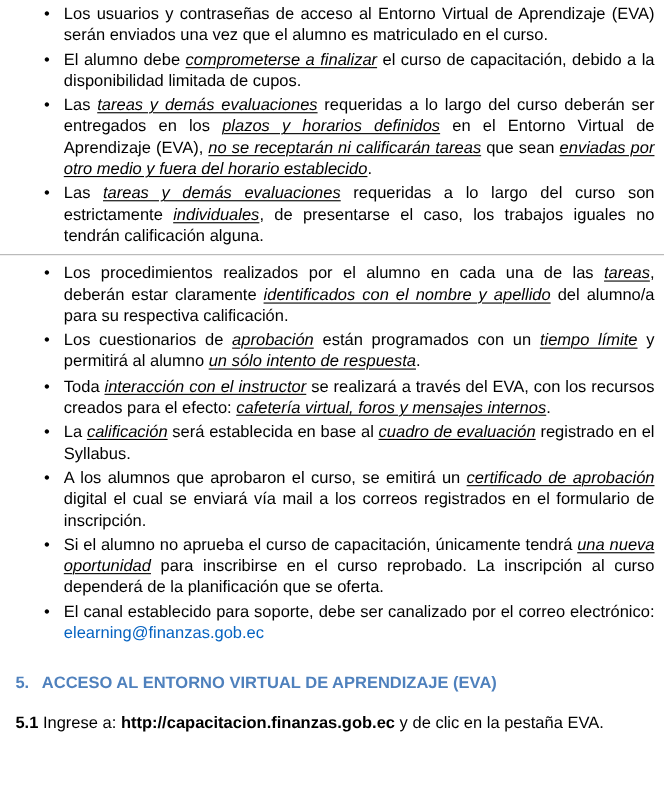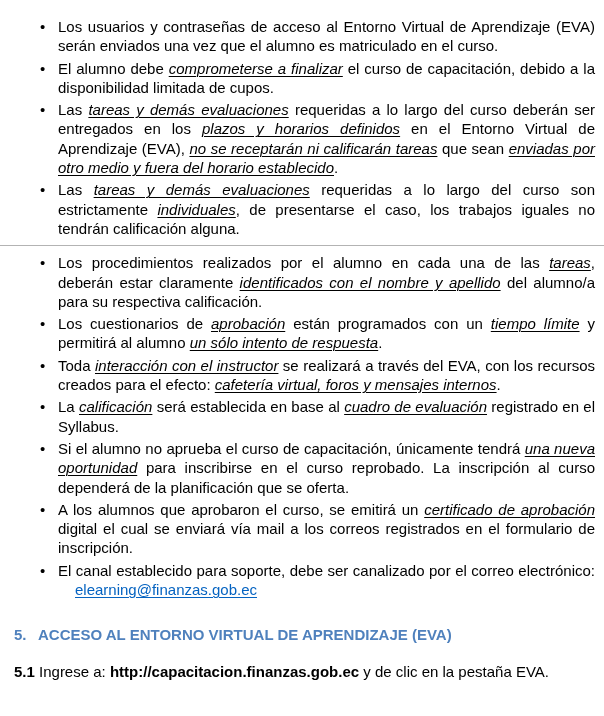--- a/index.html
+++ b/index.html
@@ -17,21 +17,21 @@
     height: 716px;
     overflow: hidden;
     background: var(--bg);
   }
   body {
     font-family: "Liberation Sans", "DejaVu Sans", sans-serif;
     font-size: 15px;
     line-height: 19.3px;
     color: var(--text);
   }
-  .page { padding: 17px 9px 0 14px; }
+  .page { padding: 3px 9px 0 14px; }
 
   ul.bullets {
     list-style: none;
     margin: 0;
     padding: 0;
     text-align: justify;
   }
   ul.bullets li {
     position: relative;
     padding-left: 44px;
@@ -68,25 +68,23 @@
   }
   .heading-number { width: 24px; flex: none; }
 
   p.para {
     margin: 17px 0 0 0;
     text-align: justify;
   }
 
   a.link {
     color: var(--link);
-    text-decoration: underline;
     text-decoration-thickness: 1px;
     text-underline-offset: 2px;
     cursor: pointer;
-    margin-left: 17px;
   }
 </style>
 </head>
 <body>
 
 <div class="page">
 
   <section>
     <ul class="bullets">
         <li><span>Los usuarios y contraseñas de acceso al Entorno Virtual de Aprendizaje (EVA) serán enviados una vez que el alumno es matriculado en el curso.</span></li>
@@ -97,22 +95,22 @@
   </section>
 
   <hr class="divider">
 
   <section>
     <ul class="bullets">
         <li><span>Los procedimientos realizados por el alumno en cada una de las </span><span class="u">tareas</span><span>, deberán estar claramente </span><span class="u">identificados con el nombre y apellido</span><span> del alumno/a para su respectiva calificación.</span></li>
         <li><span>Los cuestionarios de </span><span class="u">aprobación</span><span> están programados con un </span><span class="u">tiempo límite</span><span> y permitirá al alumno </span><span class="u">un sólo intento de respuesta</span><span>.</span></li>
         <li><span>Toda </span><span class="u">interacción con el instructor</span><span> se realizará a través del EVA, con los recursos creados para el efecto: </span><span class="u">cafetería virtual, foros y mensajes internos</span><span>.</span></li>
         <li><span>La </span><span class="u">calificación</span><span> será establecida en base al </span><span class="u">cuadro de evaluación</span><span> registrado en el Syllabus.</span></li>
+        <li><span>A los alumnos que aprobaron el curso, se emitirá un </span><span class="u">certificado de aprobación</span><span> digital el cual se enviará vía mail a los correos registrados en el formulario de inscripción.</span></li>
         <li><span>Si el alumno no aprueba el curso de capacitación, únicamente tendrá </span><span class="u">una nueva oportunidad</span><span> para inscribirse en el curso reprobado. La inscripción al curso dependerá de la planificación que se oferta.</span></li>
-        <li><span>A los alumnos que aprobaron el curso, se emitirá un </span><span class="u">certificado de aprobación</span><span> digital el cual se enviará vía mail a los correos registrados en el formulario de inscripción.</span></li>
         <li><span>El canal establecido para soporte, debe ser canalizado por el correo electrónico: </span><a class="link">elearning@finanzas.gob.ec</a></li>
       </ul>
   </section>
 
   <h2 class="heading">
     <span class="heading-number">5.</span>
     <span>ACCESO AL ENTORNO VIRTUAL DE APRENDIZAJE (EVA)</span>
   </h2>
 
   <p class="para"><span class="b">5.1</span><span> Ingrese a: </span><span class="b">http://capacitacion.finanzas.gob.ec</span><span> y de clic en la pestaña EVA.</span></p>

